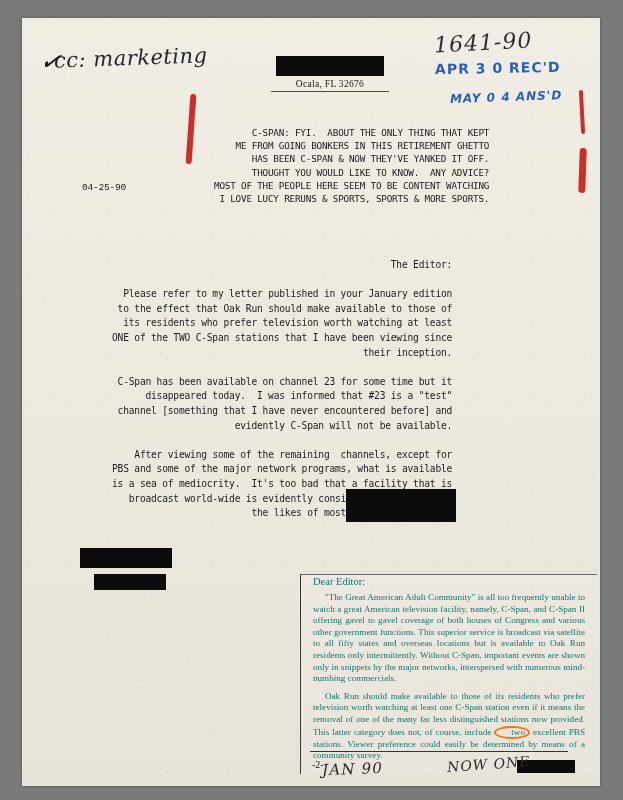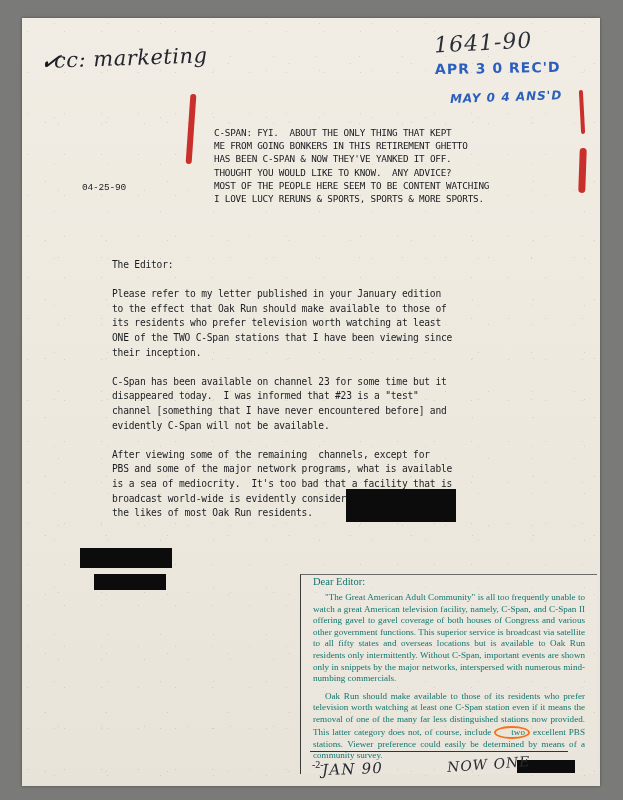--- a/index.html
+++ b/index.html
@@ -147,20 +147,21 @@
   }
 
   
   .tw {
     position: absolute;
     font-family: "DejaVu Sans Mono", monospace;
     color: #1b1c21;
     white-space: pre;
     line-height: 13.2px;
     letter-spacing: -0.2px;
+    text-align: right;
   }
   .tw-note {
     left: 192px; top: 108px;
     font-size: 9.3px;
     color: #191a1f;
   }
   .tw-date {
     left: 60px; top: 163px;
     font-size: 9.5px;
     font-family: Liberation Mono, monospace;
@@ -250,20 +251,25 @@
 
       <div class="hand hw-num">1641-90</div>
 
       <div class="stamp stamp-apr">APR 3 0 REC'D</div>
       <div class="stamp stamp-may">MAY 0 4 ANS'D</div>
 
       <div class="redmark red-left"></div>
       <div class="redmark red-right"></div>
       <div class="redmark red-right2"></div>
 
+      <div class="addr">
+        <div class="addr-bar"></div>
+        <div class="addr-line">Ocala, FL 32676</div>
+        <div class="addr-rule"></div>
+      </div>
 
       <div class="tw tw-note">C-SPAN: FYI.  ABOUT THE ONLY THING THAT KEPT
 ME FROM GOING BONKERS IN THIS RETIREMENT GHETTO
 HAS BEEN C-SPAN &amp; NOW THEY'VE YANKED IT OFF.
 THOUGHT YOU WOULD LIKE TO KNOW.  ANY ADVICE?
 MOST OF THE PEOPLE HERE SEEM TO BE CONTENT WATCHING
 I LOVE LUCY RERUNS &amp; SPORTS, SPORTS &amp; MORE SPORTS.</div>
 
       <div class="tw tw-date">04-25-90</div>
 

